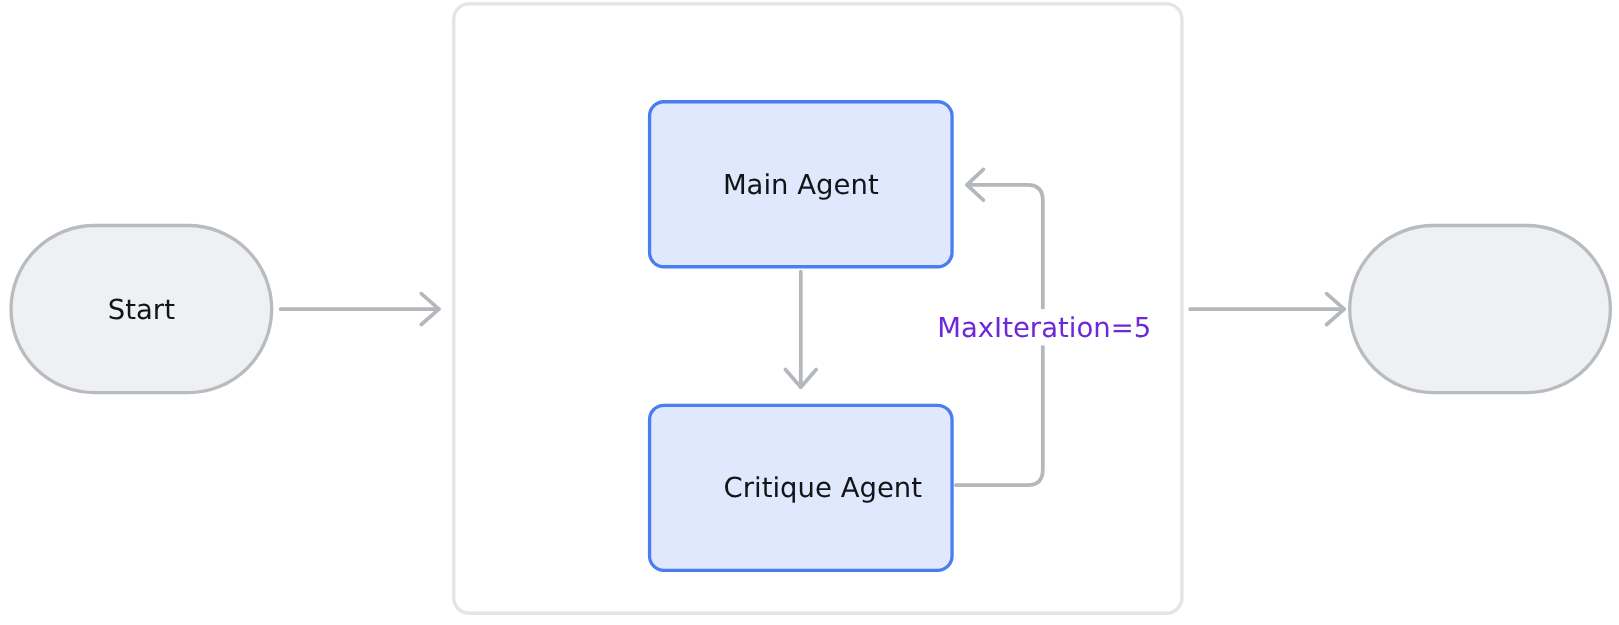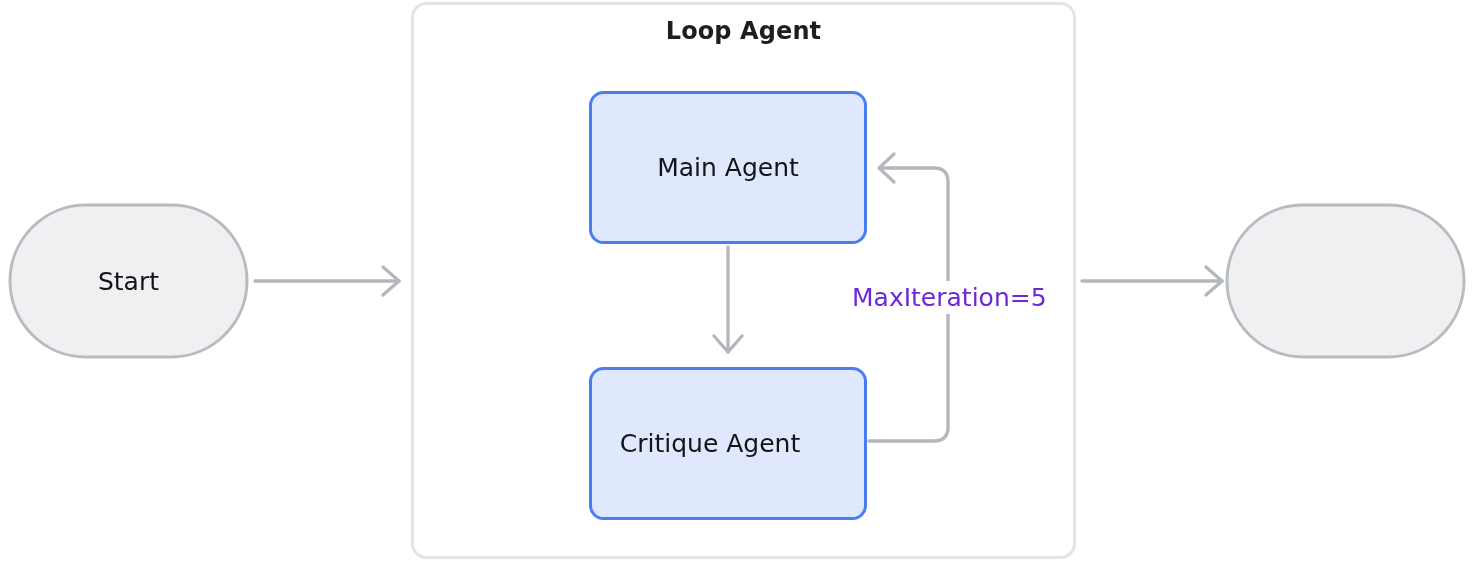--- a/index.html
+++ b/index.html
@@ -89,24 +89,23 @@
       <path d="M 869 441 L 934 441 Q 948 441 948 427 L 948 182 Q 948 168 934 168 L 880 168" fill="none" stroke="#b4b8bc" stroke-width="3.4" stroke-linecap="round"></path>
       <path d="M 894 154 L 879 168 L 894 182" fill="none" stroke="#b4b8bc" stroke-width="3.4" stroke-linecap="round" stroke-linejoin="round"></path>
     </g>
 
     <g>
       <path d="M 1082 281 L 1222 281" fill="none" stroke="#b4b8bc" stroke-width="3.4" stroke-linecap="round"></path>
       <path d="M 1206 267 L 1222 281 L 1206 295" fill="none" stroke="#b4b8bc" stroke-width="3.4" stroke-linecap="round" stroke-linejoin="round"></path>
     </g>
   </svg>
 
-  <div class="group-title">Loop Agent</div>
 
   <div class="node-label" style="left:590px; top:92px; width:276px; height:151px;">Main Agent</div>
 
   <div class="node-label" style="left:10px; top:205px; width:237px; height:152px;">Start</div>
 
-  <div class="node-label" style="left:572px; top:368px; width:276px; height:151px;">Critique Agent</div>
+  <div class="node-label" style="left:610px; top:368px; width:276px; height:151px;">Critique Agent</div>
 
 
   <div class="edge-label">MaxIteration=5</div>
 
 </div>
 
 </body></html>

